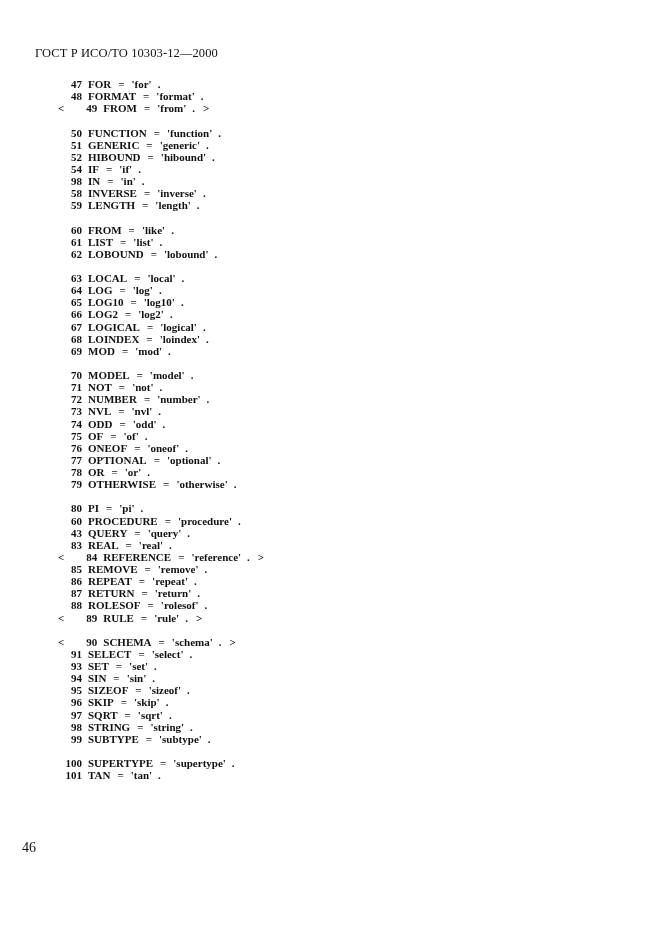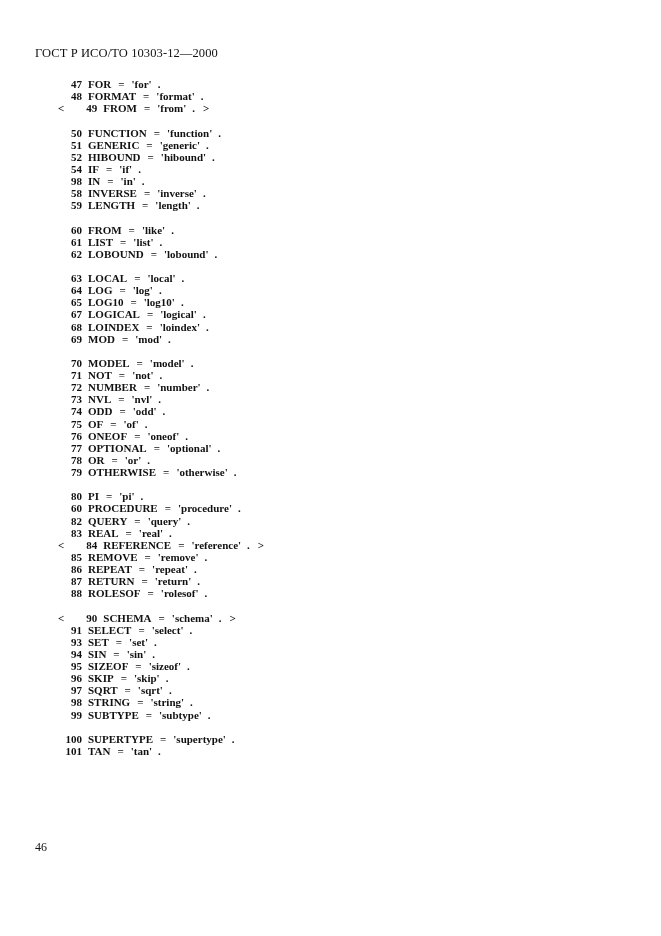--- a/index.html
+++ b/index.html
@@ -10,21 +10,21 @@
   .line { height:12.13px; line-height:12.13px; font-size:11px; white-space:pre; }
   .line .num { display:inline-block; width:24px; text-align:right; font-weight:bold; }
   .line .kw { font-weight:bold; margin-left:6px; }
   .line .eq { font-weight:bold; margin:0 7px; }
   .line .lit { font-weight:bold; }
   .line .dot { font-weight:bold; margin-left:6px; }
   .line .lt { font-weight:bold; margin-right:8px; }
   .line .gt { font-weight:bold; margin-left:8px; }
   .line.brk .num { width:auto; margin-left:14px; }
   .blank { height:12.13px; }
-  .pageno { position:absolute; left:35px; top:840px; font-size:12px; }
+  .pageno { position:absolute; left:22px; top:840px; font-size:14px; }
 </style>
 </head>
 <body>
 
 <div class="header">ГОСТ Р ИСО/ТО 10303-12—2000</div>
 
 <div class="listing" id="listing">
     <div class="line"><span class="num">47</span><span class="kw">FOR</span><span class="eq">=</span><span class="lit">'for'</span><span class="dot">.</span></div>
     <div class="line"><span class="num">48</span><span class="kw">FORMAT</span><span class="eq">=</span><span class="lit">'format'</span><span class="dot">.</span></div>
     <div class="line brk"><span class="lt">&lt;</span><span class="num">49</span><span class="kw">FROM</span><span class="eq">=</span><span class="lit">'from'</span><span class="dot">.</span><span class="gt">&gt;</span></div>
@@ -37,44 +37,46 @@
     <div class="line"><span class="num">58</span><span class="kw">INVERSE</span><span class="eq">=</span><span class="lit">'inverse'</span><span class="dot">.</span></div>
     <div class="line"><span class="num">59</span><span class="kw">LENGTH</span><span class="eq">=</span><span class="lit">'length'</span><span class="dot">.</span></div>
     <div class="blank"></div>
     <div class="line"><span class="num">60</span><span class="kw">FROM</span><span class="eq">=</span><span class="lit">'like'</span><span class="dot">.</span></div>
     <div class="line"><span class="num">61</span><span class="kw">LIST</span><span class="eq">=</span><span class="lit">'list'</span><span class="dot">.</span></div>
     <div class="line"><span class="num">62</span><span class="kw">LOBOUND</span><span class="eq">=</span><span class="lit">'lobound'</span><span class="dot">.</span></div>
     <div class="blank"></div>
     <div class="line"><span class="num">63</span><span class="kw">LOCAL</span><span class="eq">=</span><span class="lit">'local'</span><span class="dot">.</span></div>
     <div class="line"><span class="num">64</span><span class="kw">LOG</span><span class="eq">=</span><span class="lit">'log'</span><span class="dot">.</span></div>
     <div class="line"><span class="num">65</span><span class="kw">LOG10</span><span class="eq">=</span><span class="lit">'log10'</span><span class="dot">.</span></div>
+    <div class="line"><span class="num">66</span><span class="kw">LOG2</span><span class="eq">=</span><span class="lit">'log2'</span><span class="dot">.</span></div>
     <div class="line"><span class="num">67</span><span class="kw">LOGICAL</span><span class="eq">=</span><span class="lit">'logical'</span><span class="dot">.</span></div>
     <div class="line"><span class="num">68</span><span class="kw">LOINDEX</span><span class="eq">=</span><span class="lit">'loindex'</span><span class="dot">.</span></div>
     <div class="line"><span class="num">69</span><span class="kw">MOD</span><span class="eq">=</span><span class="lit">'mod'</span><span class="dot">.</span></div>
     <div class="blank"></div>
     <div class="line"><span class="num">70</span><span class="kw">MODEL</span><span class="eq">=</span><span class="lit">'model'</span><span class="dot">.</span></div>
     <div class="line"><span class="num">71</span><span class="kw">NOT</span><span class="eq">=</span><span class="lit">'not'</span><span class="dot">.</span></div>
     <div class="line"><span class="num">72</span><span class="kw">NUMBER</span><span class="eq">=</span><span class="lit">'number'</span><span class="dot">.</span></div>
     <div class="line"><span class="num">73</span><span class="kw">NVL</span><span class="eq">=</span><span class="lit">'nvl'</span><span class="dot">.</span></div>
     <div class="line"><span class="num">74</span><span class="kw">ODD</span><span class="eq">=</span><span class="lit">'odd'</span><span class="dot">.</span></div>
     <div class="line"><span class="num">75</span><span class="kw">OF</span><span class="eq">=</span><span class="lit">'of'</span><span class="dot">.</span></div>
     <div class="line"><span class="num">76</span><span class="kw">ONEOF</span><span class="eq">=</span><span class="lit">'oneof'</span><span class="dot">.</span></div>
     <div class="line"><span class="num">77</span><span class="kw">OPTIONAL</span><span class="eq">=</span><span class="lit">'optional'</span><span class="dot">.</span></div>
     <div class="line"><span class="num">78</span><span class="kw">OR</span><span class="eq">=</span><span class="lit">'or'</span><span class="dot">.</span></div>
     <div class="line"><span class="num">79</span><span class="kw">OTHERWISE</span><span class="eq">=</span><span class="lit">'otherwise'</span><span class="dot">.</span></div>
     <div class="blank"></div>
     <div class="line"><span class="num">80</span><span class="kw">PI</span><span class="eq">=</span><span class="lit">'pi'</span><span class="dot">.</span></div>
     <div class="line"><span class="num">60</span><span class="kw">PROCEDURE</span><span class="eq">=</span><span class="lit">'procedure'</span><span class="dot">.</span></div>
-    <div class="line"><span class="num">82</span><span class="kw">QUERY</span><span class="eq">=</span><span class="lit">'query'</span><span class="dot">.</span></div>
+    <div class="line"><span class="num">43</span><span class="kw">QUERY</span><span class="eq">=</span><span class="lit">'query'</span><span class="dot">.</span></div>
     <div class="line"><span class="num">83</span><span class="kw">REAL</span><span class="eq">=</span><span class="lit">'real'</span><span class="dot">.</span></div>
     <div class="line brk"><span class="lt">&lt;</span><span class="num">84</span><span class="kw">REFERENCE</span><span class="eq">=</span><span class="lit">'reference'</span><span class="dot">.</span><span class="gt">&gt;</span></div>
     <div class="line"><span class="num">85</span><span class="kw">REMOVE</span><span class="eq">=</span><span class="lit">'remove'</span><span class="dot">.</span></div>
     <div class="line"><span class="num">86</span><span class="kw">REPEAT</span><span class="eq">=</span><span class="lit">'repeat'</span><span class="dot">.</span></div>
     <div class="line"><span class="num">87</span><span class="kw">RETURN</span><span class="eq">=</span><span class="lit">'return'</span><span class="dot">.</span></div>
     <div class="line"><span class="num">88</span><span class="kw">ROLESOF</span><span class="eq">=</span><span class="lit">'rolesof'</span><span class="dot">.</span></div>
+    <div class="line brk"><span class="lt">&lt;</span><span class="num">89</span><span class="kw">RULE</span><span class="eq">=</span><span class="lit">'rule'</span><span class="dot">.</span><span class="gt">&gt;</span></div>
     <div class="blank"></div>
     <div class="line brk"><span class="lt">&lt;</span><span class="num">90</span><span class="kw">SCHEMA</span><span class="eq">=</span><span class="lit">'schema'</span><span class="dot">.</span><span class="gt">&gt;</span></div>
     <div class="line"><span class="num">91</span><span class="kw">SELECT</span><span class="eq">=</span><span class="lit">'select'</span><span class="dot">.</span></div>
     <div class="line"><span class="num">93</span><span class="kw">SET</span><span class="eq">=</span><span class="lit">'set'</span><span class="dot">.</span></div>
     <div class="line"><span class="num">94</span><span class="kw">SIN</span><span class="eq">=</span><span class="lit">'sin'</span><span class="dot">.</span></div>
     <div class="line"><span class="num">95</span><span class="kw">SIZEOF</span><span class="eq">=</span><span class="lit">'sizeof'</span><span class="dot">.</span></div>
     <div class="line"><span class="num">96</span><span class="kw">SKIP</span><span class="eq">=</span><span class="lit">'skip'</span><span class="dot">.</span></div>
     <div class="line"><span class="num">97</span><span class="kw">SQRT</span><span class="eq">=</span><span class="lit">'sqrt'</span><span class="dot">.</span></div>
     <div class="line"><span class="num">98</span><span class="kw">STRING</span><span class="eq">=</span><span class="lit">'string'</span><span class="dot">.</span></div>
     <div class="line"><span class="num">99</span><span class="kw">SUBTYPE</span><span class="eq">=</span><span class="lit">'subtype'</span><span class="dot">.</span></div>

